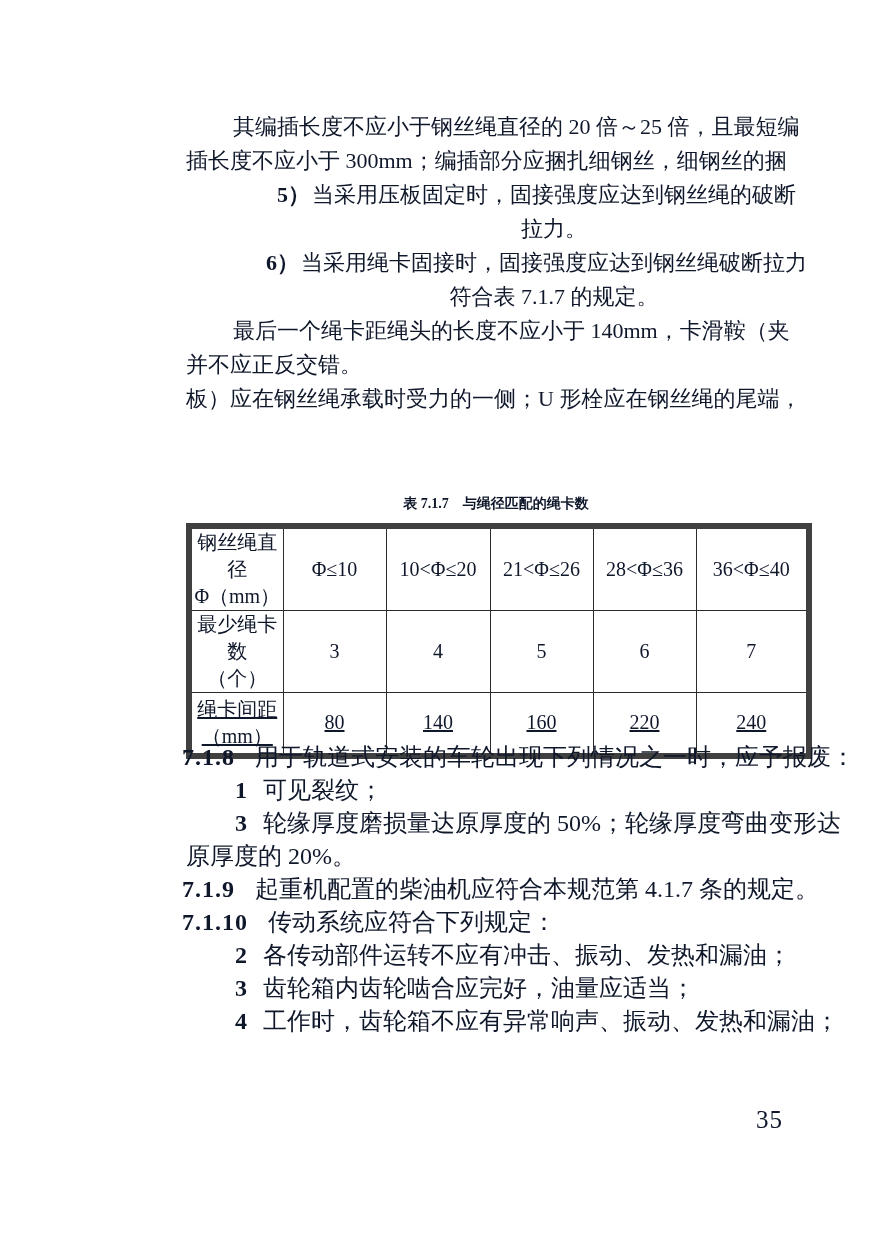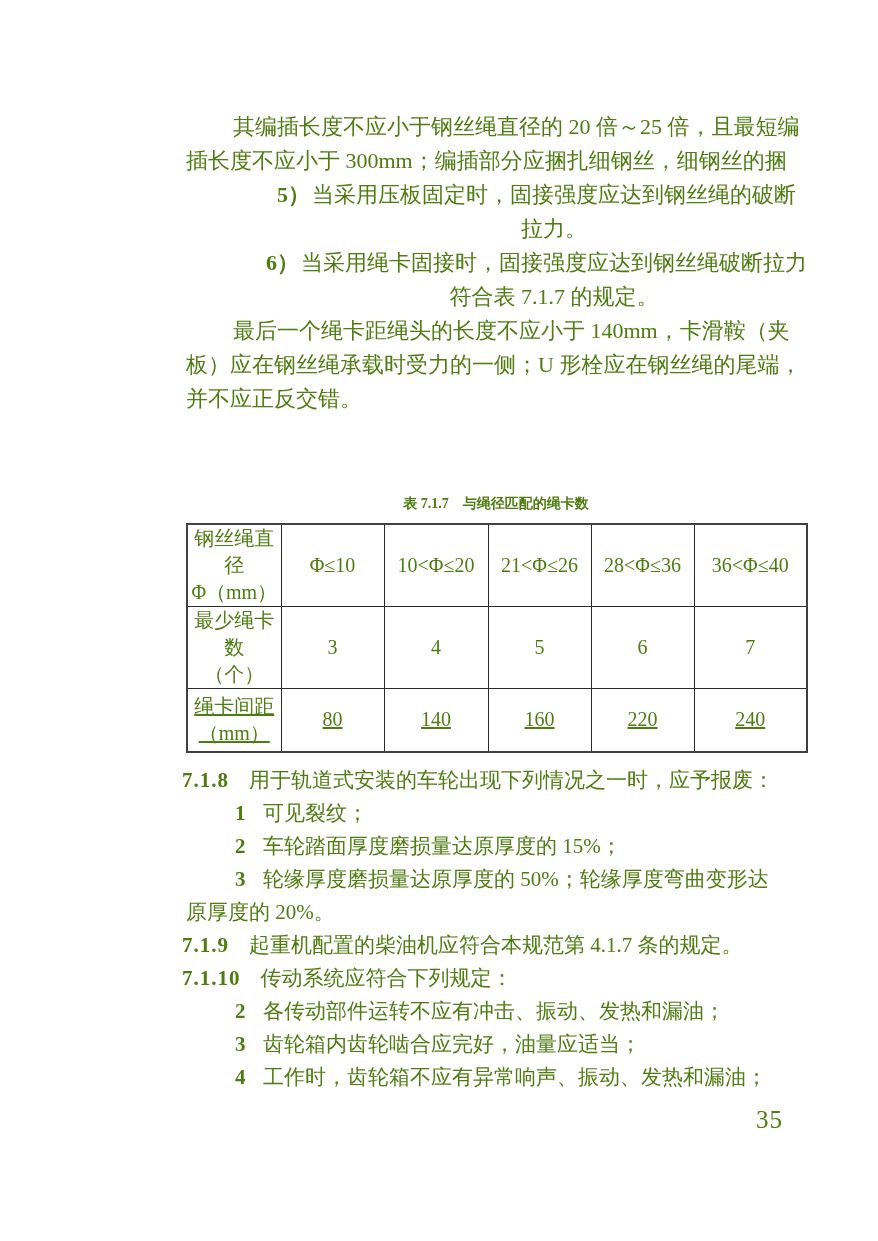--- a/index.html
+++ b/index.html
@@ -1,26 +1,26 @@
 <!DOCTYPE html>
 <html lang="zh"><head>
 <meta charset="utf-8">
 <style>
   html,body{margin:0;padding:0;background:#e8e8e8;}
   .page{
     position:relative;
     width:878px;height:1241px;
     background:#ffffff;
     font-family:"Liberation Serif","DejaVu Serif",serif;
-    color:#4d7c0f;
+    color:#0f172a;
     overflow:hidden;
   }
   .tblock{position:absolute;left:186px;width:632px;}
   #block-top{top:110px;font-size:22px;line-height:34px;}
-  #block-bottom{top:764px;font-size:21px;line-height:33px;}
+  #block-bottom{top:741px;font-size:24px;line-height:33px;}
   .line{white-space:nowrap;}
   
   .indent{padding-left:47px;}
   
   .hang{padding-left:104px;text-align:center;}
   .hang .inum{display:inline-block;margin-left:-37px;width:37px;font-weight:bold;}
   
   .sub{padding-left:77px;}
   .sub .snum{display:inline-block;margin-left:-28px;width:28px;font-weight:bold;}
   
@@ -28,21 +28,21 @@
   
   .table-caption{
     position:absolute;top:491px;left:186px;width:620px;
     text-align:center;font-weight:bold;font-size:14px;line-height:26px;
     white-space:nowrap;
   }
   
   .tbl-wrap{position:absolute;top:523px;left:186px;}
   table.ropetable{
     border-collapse:collapse;table-layout:fixed;width:620px;
-    border:2px solid #404040;
+    border:6px solid #404040;
   }
   table.ropetable td{
     border:1px solid #2b2b2b;
     text-align:center;vertical-align:middle;
     font-size:20px;line-height:27px;padding:0;
   }
   table.ropetable tr.r1{height:64px;}
   table.ropetable tr.r2{height:66px;}
   table.ropetable tr.r3{height:63px;text-decoration:underline;}
   td.num{font-size:19px;}
@@ -62,22 +62,22 @@
     <div class="line indent">其编插长度不应小于钢丝绳直径的 20 倍～25 倍，且最短编</div>
     <div class="line">插长度不应小于 300mm；编插部分应捆扎细钢丝，细钢丝的捆</div>
 
     <div class="line hang"><span class="inum">5）</span><span>当采用压板固定时，固接强度应达到钢丝绳的破断</span></div>
     <div class="line hang">拉力。</div>
 
     <div class="line hang"><span class="inum">6）</span><span>当采用绳卡固接时，固接强度应达到钢丝绳破断拉力</span></div>
     <div class="line hang">符合表 7.1.7 的规定。</div>
 
     <div class="line indent">最后一个绳卡距绳头的长度不应小于 140mm，卡滑鞍（夹</div>
+    <div class="line">并不应正反交错。</div>
     <div class="line">板）应在钢丝绳承载时受力的一侧；U 形栓应在钢丝绳的尾端，</div>
-    <div class="line">并不应正反交错。</div>
   </div>
 
   <div class="table-caption">表 7.1.7　与绳径匹配的绳卡数</div>
 
   <div class="tbl-wrap">
     <table class="ropetable">
       <colgroup>
         <col class="c0">
           <col class="c1">
           <col class="c2">
@@ -119,21 +119,20 @@
           <td class="num">220</td>
           <td class="num">240</td>
         </tr>
       </tbody>
     </table>
   </div>
 
   <div class="tblock" id="block-bottom">
     <div class="line sec"><span class="secnum">7.1.8</span><span>用于轨道式安装的车轮出现下列情况之一时，应予报废：</span></div>
     <div class="line sub"><span class="snum">1</span><span>可见裂纹；</span></div>
-    <div class="line sub"><span class="snum">2</span><span>车轮踏面厚度磨损量达原厚度的 15%；</span></div>
     <div class="line sub"><span class="snum">3</span><span>轮缘厚度磨损量达原厚度的 50%；轮缘厚度弯曲变形达</span></div>
     <div class="line">原厚度的 20%。</div>
 
     <div class="line sec"><span class="secnum">7.1.9</span><span>起重机配置的柴油机应符合本规范第 4.1.7 条的规定。</span></div>
 
     <div class="line sec"><span class="secnum">7.1.10</span><span>传动系统应符合下列规定：</span></div>
     <div class="line sub"><span class="snum">2</span><span>各传动部件运转不应有冲击、振动、发热和漏油；</span></div>
     <div class="line sub"><span class="snum">3</span><span>齿轮箱内齿轮啮合应完好，油量应适当；</span></div>
     <div class="line sub"><span class="snum">4</span><span>工作时，齿轮箱不应有异常响声、振动、发热和漏油；</span></div>
   </div>

